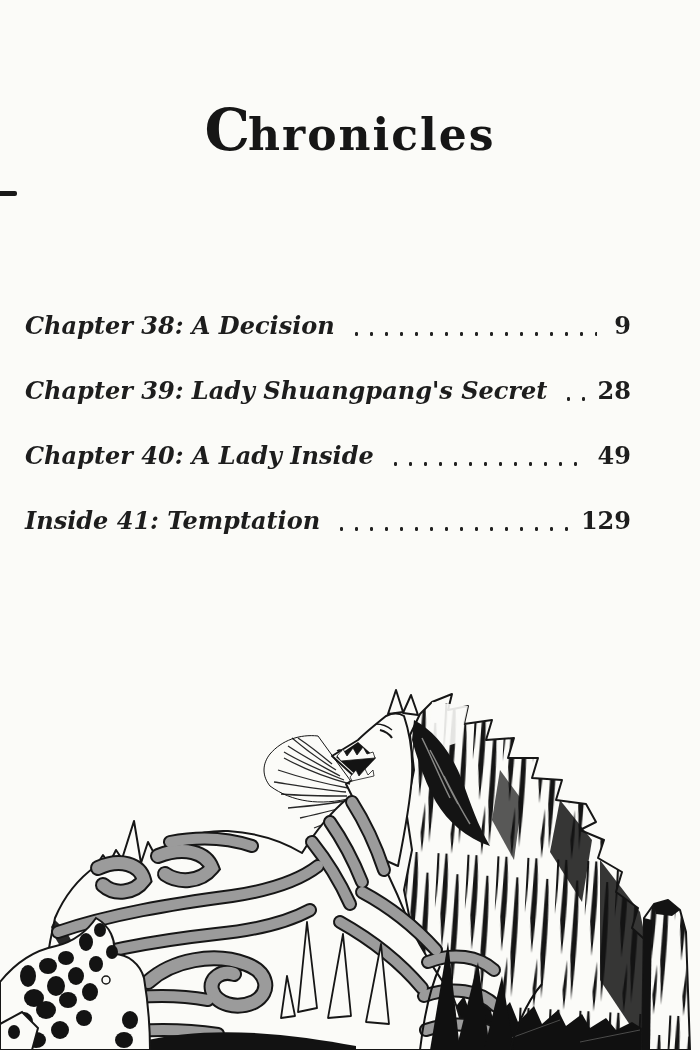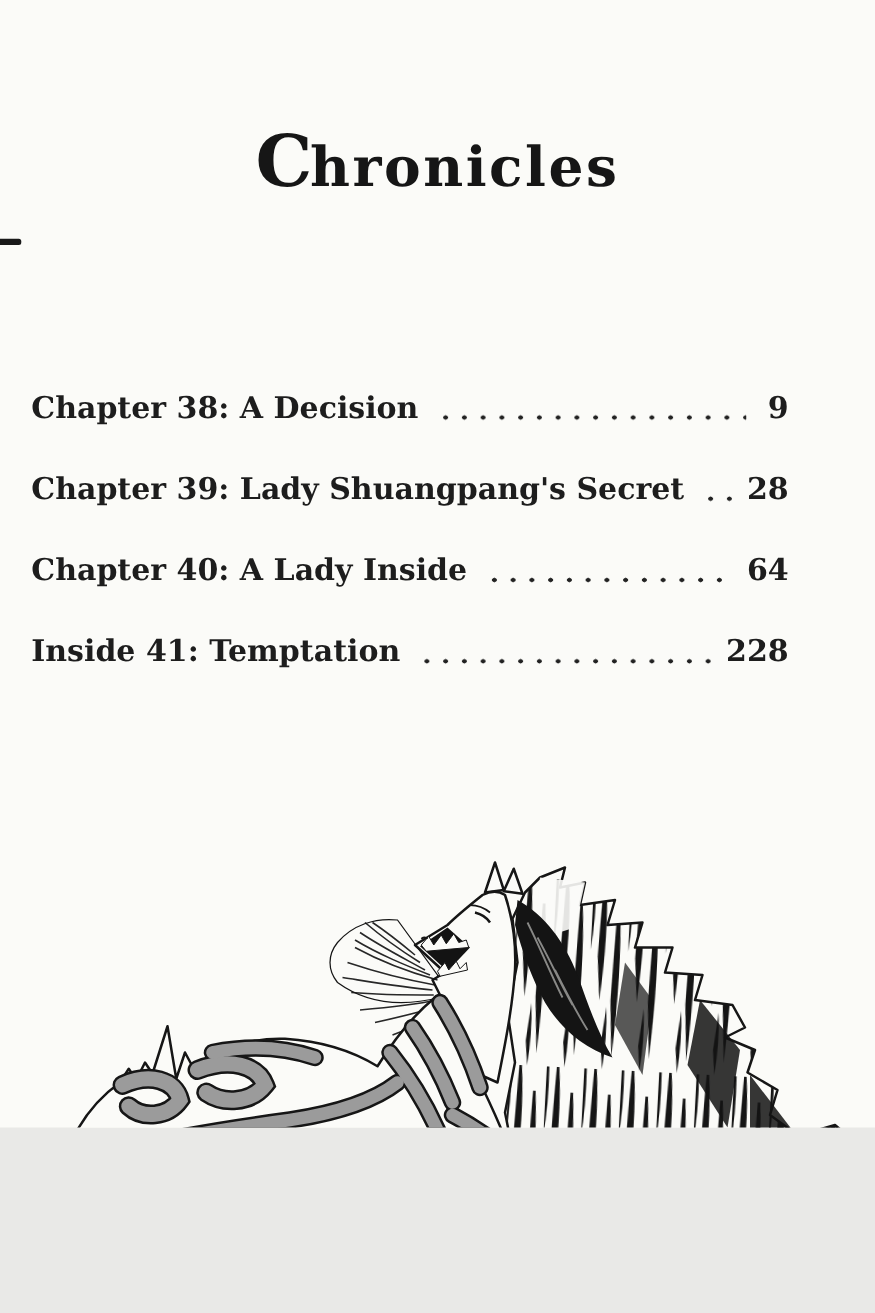--- a/index.html
+++ b/index.html
@@ -8,21 +8,21 @@
     --paper:#fbfbf8;
   }
   html,body{margin:0;padding:0;}
   body{
     width:700px;height:1050px;
     background:#e9e9e7;
     font-family:"DejaVu Serif", serif;
   }
   .page{
     position:relative;
-    width:700px;height:902px;
+    width:700px;height:1050px;
     background:var(--paper);
     overflow:hidden;
     color:var(--ink);
   }
   
   .title{
     position:absolute;
     top:96px;left:50%;
     transform:translateX(-50%);
     margin:0;
@@ -53,21 +53,21 @@
   .toc-row{
     display:flex;
     align-items:stretch;
     height:32px;
     margin-bottom:33px;
     font-size:24px;
     font-weight:700;
     line-height:32px;
     color:#1d1d1d;
   }
-  .toc-label{white-space:nowrap;}
+  .toc-label{white-space:nowrap;font-style:italic;}
   .leader{
     flex:1;
     margin:0 10px 0 12px;
     background-image:radial-gradient(circle,#222 1.7px,transparent 2px);
     background-size:15px 6px;
     background-repeat:repeat-x;
     background-position:2px 21px;
   }
   .toc-page{
     white-space:nowrap;
@@ -101,26 +101,26 @@
       <span class="toc-page">9</span>
     </div>
     <div class="toc-row">
       <span class="toc-label">Chapter 39: Lady Shuangpang's Secret</span>
       <span class="leader"></span>
       <span class="toc-page">28</span>
     </div>
     <div class="toc-row">
       <span class="toc-label">Chapter 40: A Lady Inside</span>
       <span class="leader"></span>
-      <span class="toc-page">64</span>
+      <span class="toc-page">49</span>
     </div>
     <div class="toc-row">
       <span class="toc-label">Inside 41: Temptation</span>
       <span class="leader"></span>
-      <span class="toc-page">228</span>
+      <span class="toc-page">129</span>
     </div>
   </div>
 
   <div class="art" title="Ink manga drawing: a striped ogre-like beast reclines against a craggy rock spire, head thrown back with jaws open skyward; spotted boulders lower left, dark scrub and a stone pillar lower right">
     <svg width="700" height="370" viewBox="0 0 700 370" xmlns="http://www.w3.org/2000/svg" aria-hidden="true">
       <defs>
 
         <pattern id="crag" width="30" height="150" patternUnits="userSpaceOnUse" patternTransform="rotate(3)">
           <rect width="30" height="150" fill="#fbfbf8"></rect>
           <path d="M6,0 Q10,40 5,95 L2,60 Q3,25 4,0 Z" fill="#151515"></path>

